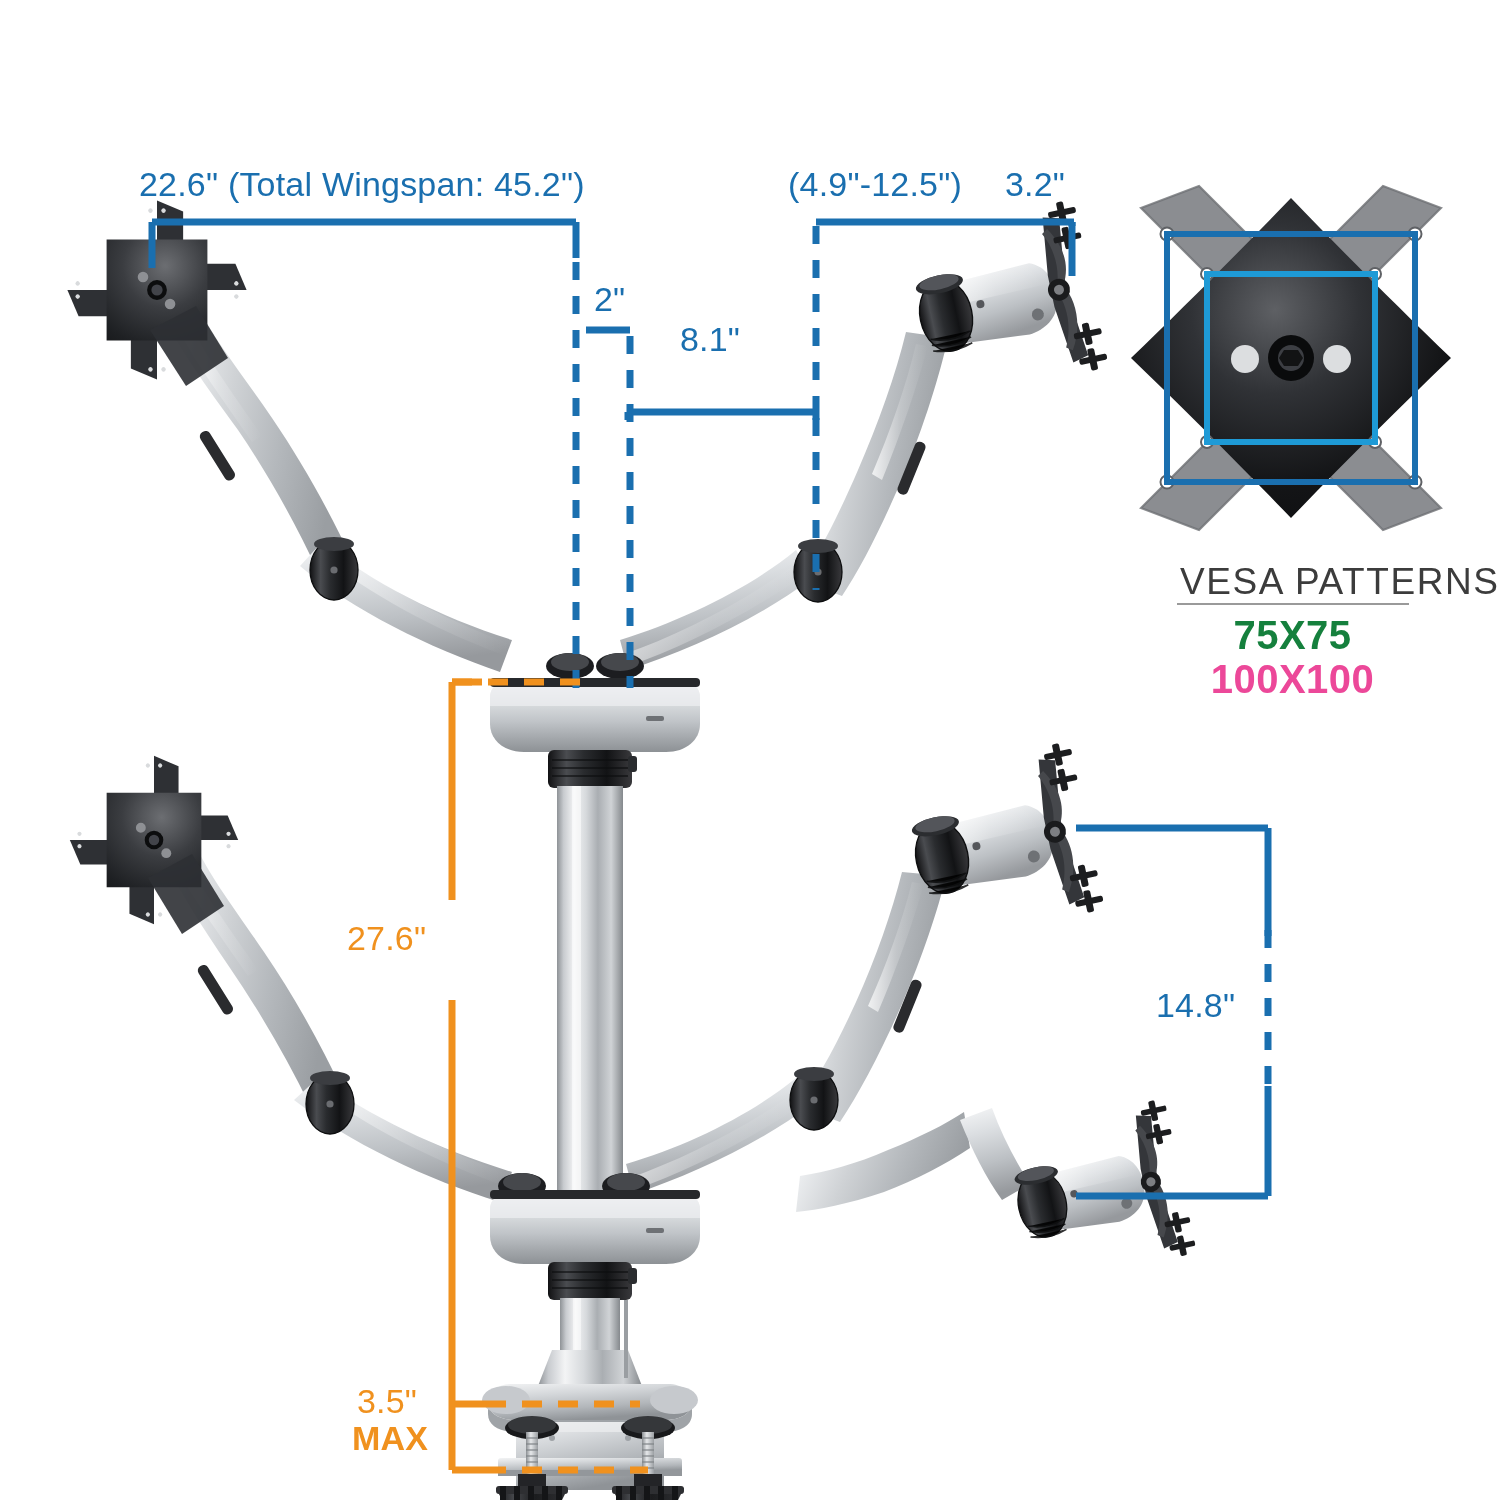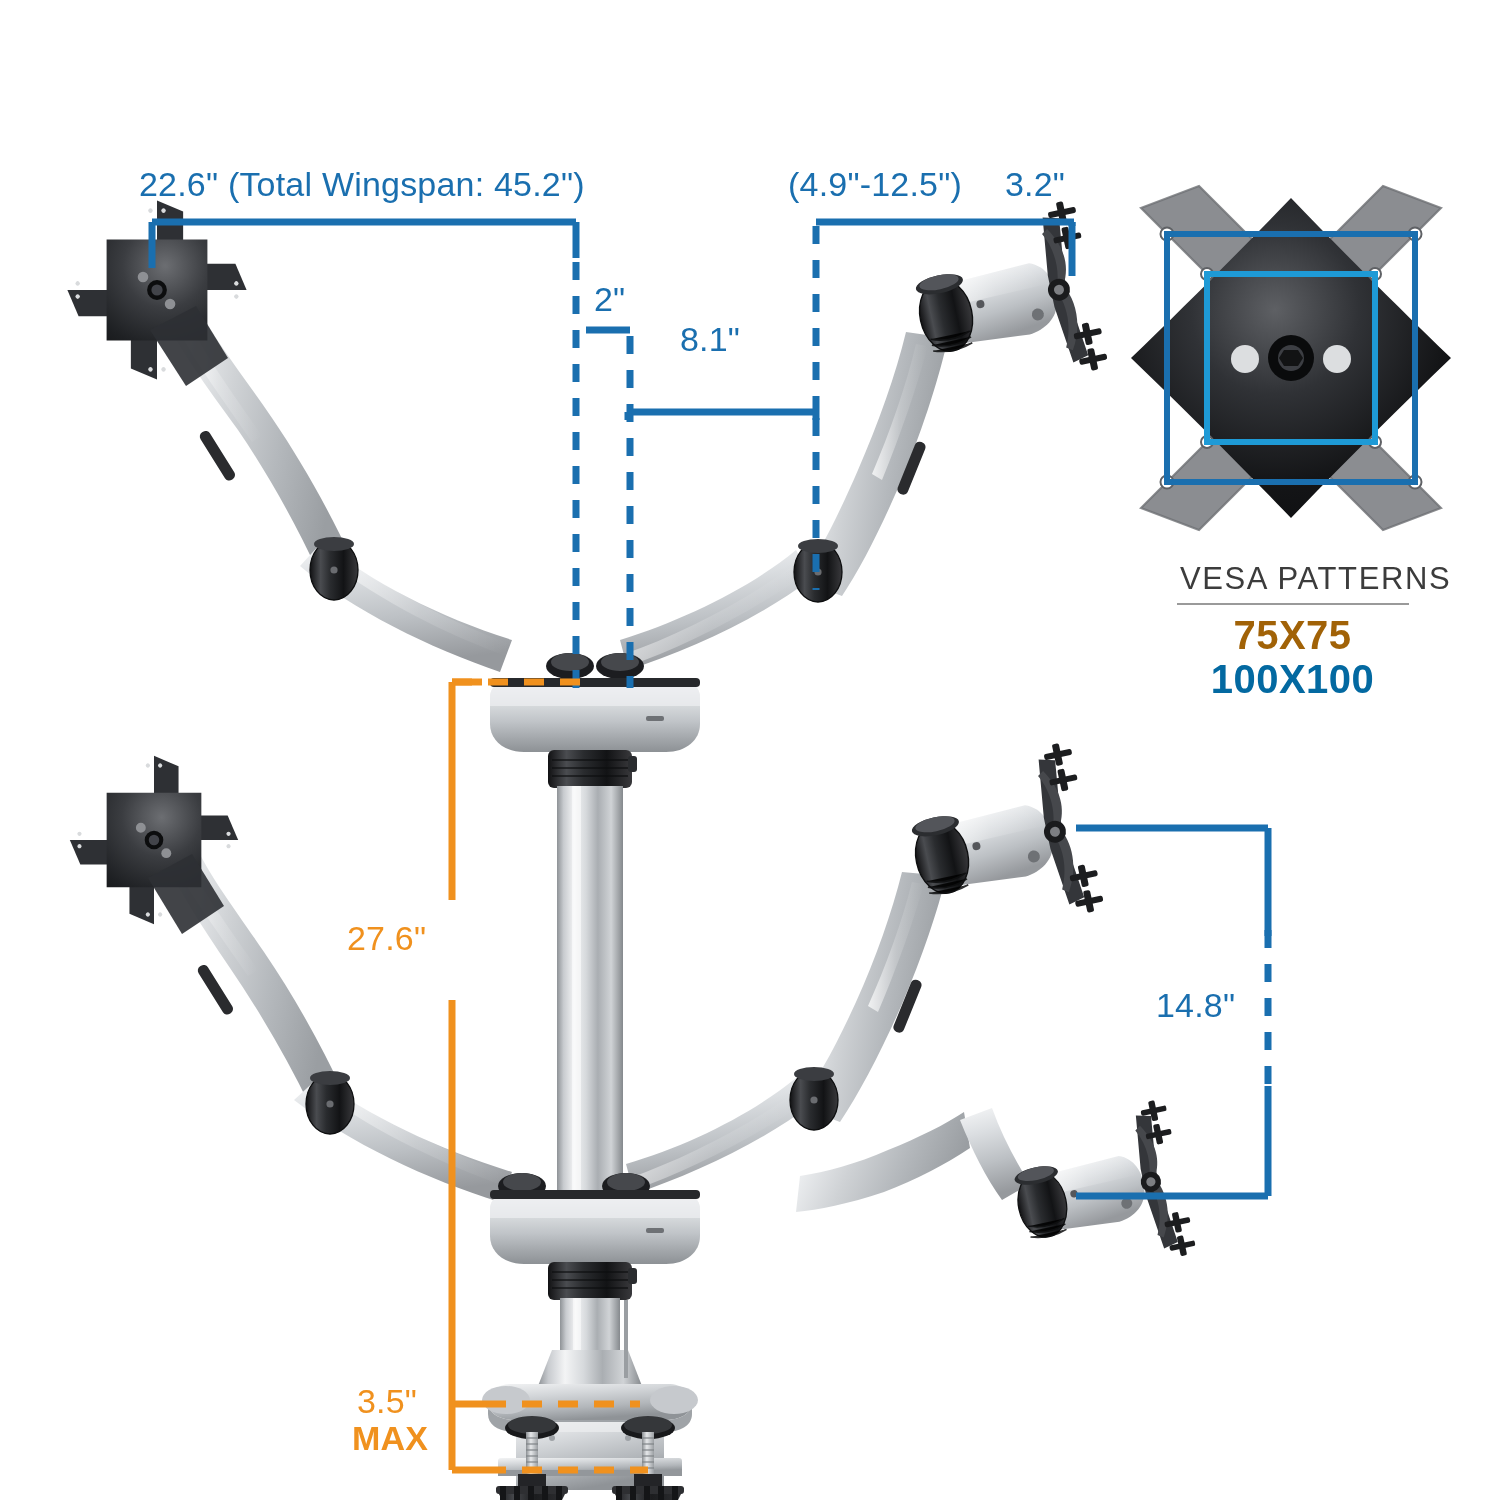--- a/index.html
+++ b/index.html
@@ -3,23 +3,23 @@
 <meta charset="utf-8">
 <style>
   html,body{margin:0;padding:0;background:#ffffff;}
   body{width:1500px;height:1500px;overflow:hidden;
        font-family:"Liberation Sans","DejaVu Sans",sans-serif;}
   #stage{position:relative;width:1500px;height:1500px;background:#fff;}
   #art{position:absolute;left:0;top:0;width:1500px;height:1500px;}
   .lbl{position:absolute;white-space:nowrap;line-height:1;}
   .dim-blue{color:#1a6faf;font-size:34px;font-weight:400;letter-spacing:.2px;}
   .dim-orange{color:#f0911e;font-size:34px;font-weight:400;letter-spacing:.2px;}
-  .vesa-title{color:#3c3c3c;font-size:31px;letter-spacing:1.6px;font-weight:400;}
-  .vesa-a{color:#a16207;font-size:40px;font-weight:bold;letter-spacing:.5px;}
-  .vesa-b{color:#0369a1;font-size:40px;font-weight:bold;letter-spacing:.5px;}
+  .vesa-title{color:#3c3c3c;font-size:37px;letter-spacing:1.6px;font-weight:400;}
+  .vesa-a{color:#15803d;font-size:40px;font-weight:bold;letter-spacing:.5px;}
+  .vesa-b{color:#ec4899;font-size:40px;font-weight:bold;letter-spacing:.5px;}
   .vrule{position:absolute;background:#9a9a9a;height:2px;}
   .ctr{text-align:center;}
 </style>
 </head>
 <body>
 
 <div id="stage">
 
   <svg id="art" viewBox="0 0 1500 1500">
     <defs>

